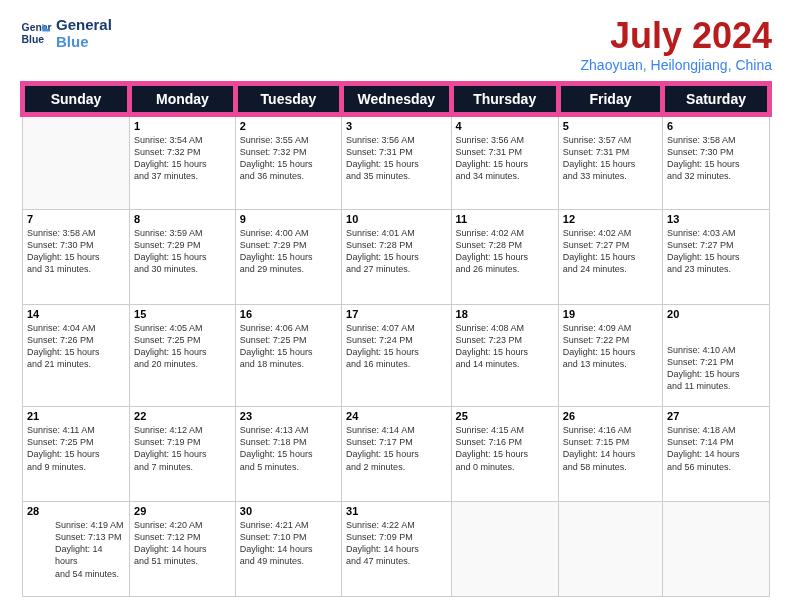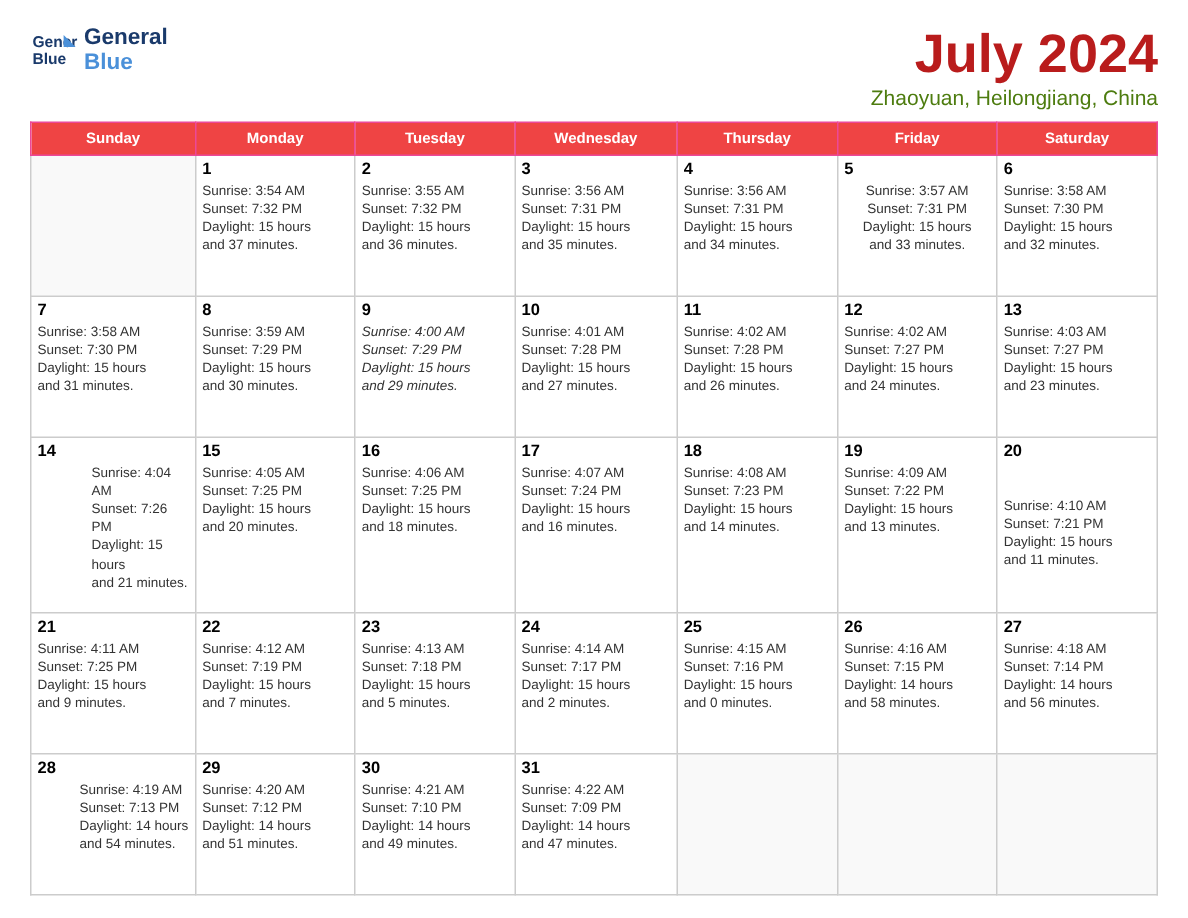--- a/index.html
+++ b/index.html
@@ -35,36 +35,36 @@
     .title-block {
       text-align: right;
     }
     .month-title {
       font-size: 36px;
       font-weight: bold;
       color: #b91c1c;
     }
     .location {
       font-size: 14px;
-      color: #4d7c0f;
+      color: #3b82f6;
       text-align: center;
     }
     .calendar {
       width: 100%;
       border-collapse: collapse;
       flex: 1;
       font-size: 10px;
     }
     .calendar th {
-      background-color: #ef4444;
+      background-color: #0f172a;
       color: #fff;
       text-align: center;
       padding: 5px 3px;
-      font-size: 10px;
-      border: 1px solid #ec4899;
+      font-size: 14px;
+      border: 5px solid #ec4899;
     }
     .calendar td {
       border: 1px solid #ccc;
       vertical-align: top;
       padding: 3px 4px;
       width: 113px;
       height: 85px;
     }
     .day-number {
       font-weight: bold;
@@ -141,21 +141,21 @@
           </td>
           <td>
             <div class="day-number">4</div>
             <div class="day-info" style="white-space: pre-line;">Sunrise: 3:56 AM
 Sunset: 7:31 PM
 Daylight: 15 hours
 and 34 minutes.</div>
           </td>
           <td>
             <div class="day-number">5</div>
-            <div class="day-info" style="white-space: pre-line; text-align: center;">Sunrise: 3:57 AM
+            <div class="day-info" style="white-space: pre-line;">Sunrise: 3:57 AM
 Sunset: 7:31 PM
 Daylight: 15 hours
 and 33 minutes.</div>
           </td>
           <td>
             <div class="day-number">6</div>
             <div class="day-info" style="white-space: pre-line;">Sunrise: 3:58 AM
 Sunset: 7:30 PM
 Daylight: 15 hours
 and 32 minutes.</div>
@@ -171,21 +171,21 @@
           </td>
           <td>
             <div class="day-number">8</div>
             <div class="day-info" style="white-space: pre-line;">Sunrise: 3:59 AM
 Sunset: 7:29 PM
 Daylight: 15 hours
 and 30 minutes.</div>
           </td>
           <td>
             <div class="day-number">9</div>
-            <div class="day-info" style="white-space: pre-line; font-style: italic;">Sunrise: 4:00 AM
+            <div class="day-info" style="white-space: pre-line;">Sunrise: 4:00 AM
 Sunset: 7:29 PM
 Daylight: 15 hours
 and 29 minutes.</div>
           </td>
           <td>
             <div class="day-number">10</div>
             <div class="day-info" style="white-space: pre-line;">Sunrise: 4:01 AM
 Sunset: 7:28 PM
 Daylight: 15 hours
 and 27 minutes.</div>
@@ -208,21 +208,21 @@
             <div class="day-number">13</div>
             <div class="day-info" style="white-space: pre-line;">Sunrise: 4:03 AM
 Sunset: 7:27 PM
 Daylight: 15 hours
 and 23 minutes.</div>
           </td>
         </tr>
         <tr>
           <td>
             <div class="day-number">14</div>
-            <div class="day-info" style="white-space: pre-line; margin-left: 36px;">Sunrise: 4:04 AM
+            <div class="day-info" style="white-space: pre-line;">Sunrise: 4:04 AM
 Sunset: 7:26 PM
 Daylight: 15 hours
 and 21 minutes.</div>
           </td>
           <td>
             <div class="day-number">15</div>
             <div class="day-info" style="white-space: pre-line;">Sunrise: 4:05 AM
 Sunset: 7:25 PM
 Daylight: 15 hours
 and 20 minutes.</div>

